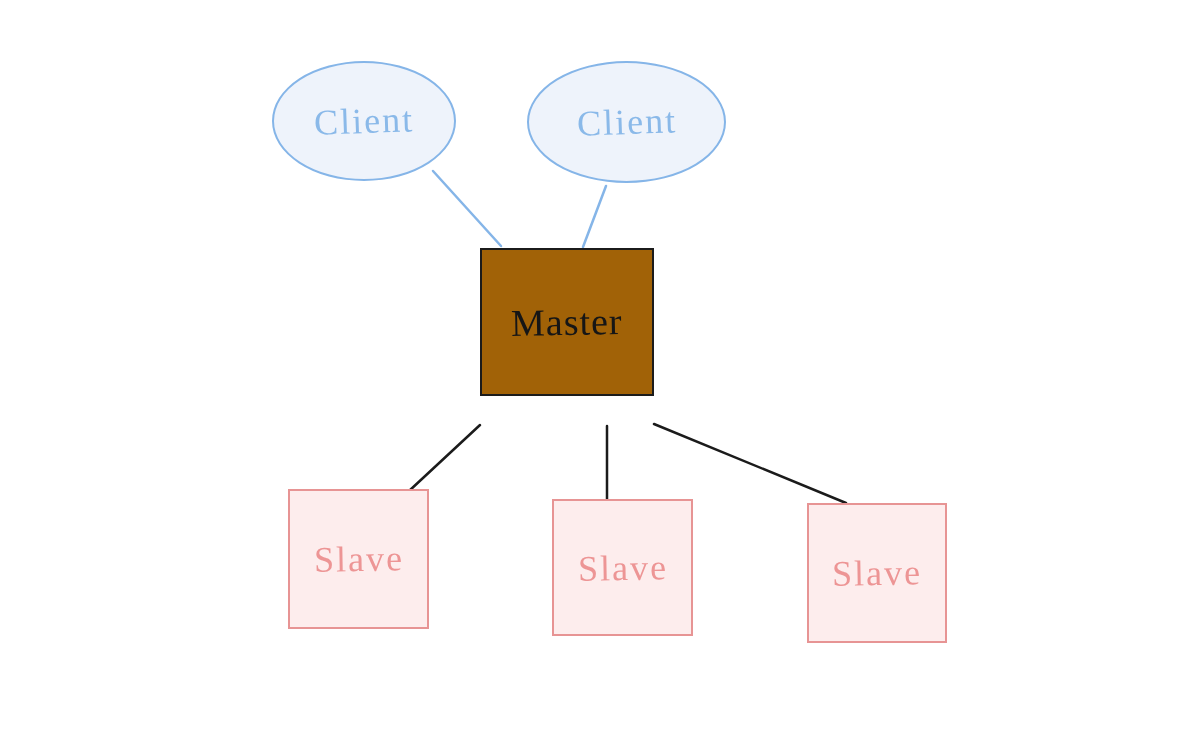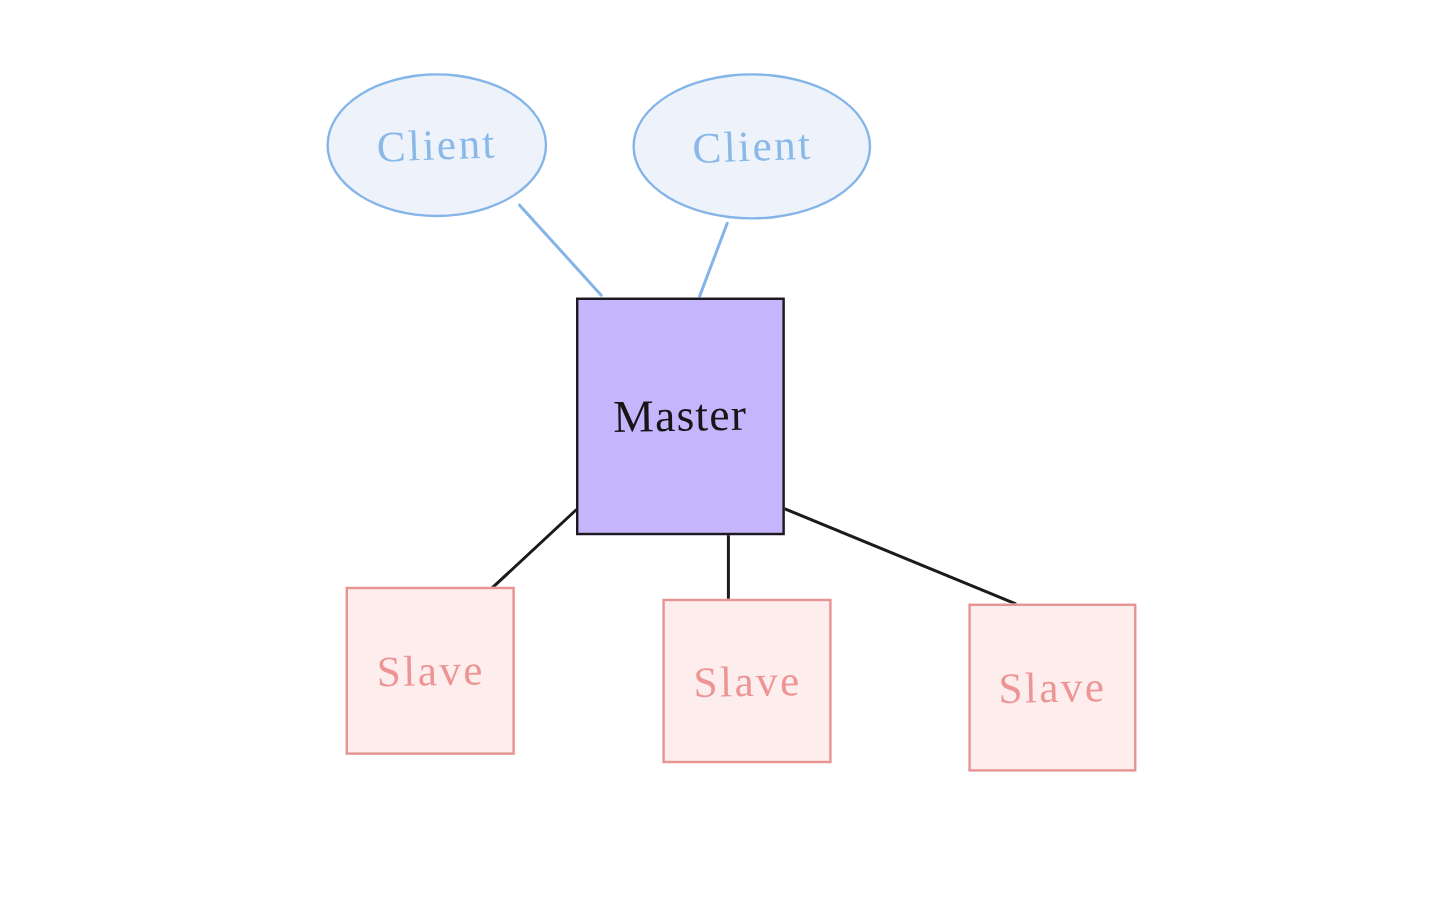--- a/index.html
+++ b/index.html
@@ -44,23 +44,23 @@
   .client-label {
     color: #8ab9e9;
     font-size: 36px;
     letter-spacing: 2px;
     transform: rotate(-2deg);
   }
   .client-1 { left: 272px; top: 61px; width: 184px; height: 120px; }
   .client-2 { left: 527px; top: 61px; width: 199px; height: 122px; }
   
   .master {
-    left: 480px; top: 248px; width: 174px; height: 198px;
+    left: 480px; top: 248px; width: 174px; height: 148px;
     border: 2.5px solid #1b1b1b;
-    background: #c4b5fd;
+    background: #a16207;
   }
   .master-label {
     color: #161616;
     font-size: 38px;
     letter-spacing: 1px;
     transform: rotate(-1deg);
   }
   
   .slave {
     border: 2px solid #e79494;

